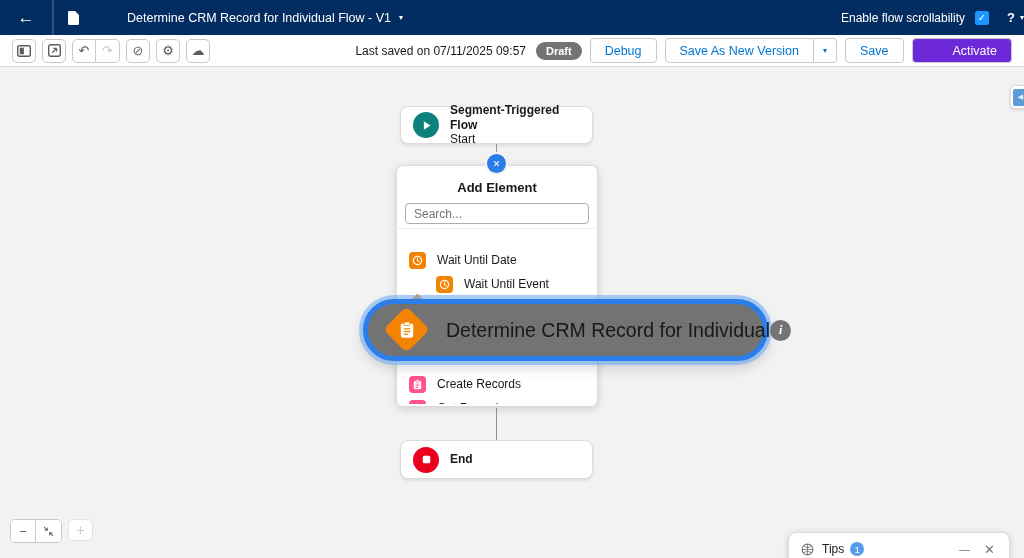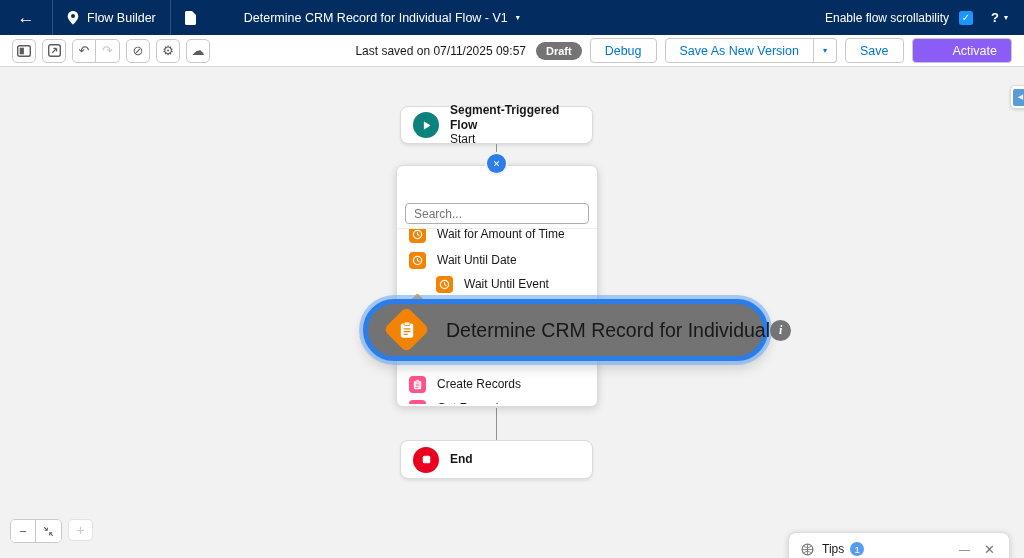--- a/index.html
+++ b/index.html
@@ -10,21 +10,21 @@
   
   .hdr { position:absolute; top:0; left:0; width:100%; height:35px; background:#032D60;
     display:flex; align-items:center; color:#fff; }
   .hdr-back { width:52px; height:100%; display:flex; align-items:center; justify-content:center;
     font-size:17px; cursor:pointer; }
   .hdr-div { width:1px; height:35px; background:rgba(255,255,255,.18); }
   .hdr-sec { display:flex; align-items:center; gap:8px; padding:0 14px; height:100%; }
   .hdr-label { font-size:12.5px; font-weight:400; white-space:nowrap; }
   .hdr-title { font-size:12.5px; white-space:nowrap;padding-left:40px; }
   .caret { font-size:8px; line-height:1; }
-  .hdr-right { margin-left:auto; display:flex; align-items:center; gap:10px; padding-right:16px; }
+  .hdr-right { margin-left:auto; display:flex; align-items:center; gap:10px; }
   .chk-label { font-size:12px; }
   .chk { width:14px; height:14px; background:#1B96FF; border-radius:2.5px; display:flex;
     align-items:center; justify-content:center; font-size:10px; color:#fff; cursor:pointer; }
   .help { display:flex; align-items:center; gap:5px; margin-left:8px; cursor:pointer; }
   .help-q { font-size:13px; font-weight:700; }
 
   
   .tbar { position:absolute; top:35px; left:0; width:100%; height:32px; background:#fff;
     border-bottom:1px solid #D9D9D9; display:flex; align-items:center; padding:0 12px; }
   .tb-left { display:flex; align-items:center; gap:6px; }
@@ -38,21 +38,21 @@
   .tb-right { margin-left:auto; display:flex; align-items:center; gap:8px; }
   .saved-txt { font-size:12px; color:#181818; margin-right:2px; }
   .pill { background:#747474; color:#fff; font-size:11px; font-weight:700; border-radius:10px;
     padding:3px 10px; }
   .btn { height:25px; background:#fff; border:1px solid #C9C9C9; border-radius:4px; color:#0176D3;
     font-size:12.5px; padding:0 14px; display:flex; align-items:center; cursor:pointer;
     font-family:inherit; white-space:nowrap; }
   .split { display:flex; }
   .split .btn.main { border-radius:4px 0 0 4px; }
   .split .btn.caret-seg { border-radius:0 4px 4px 0; border-left:none; padding:0 9px; }
-  .btn.disabled { background:#8b5cf6; border-color:#C9C9C9; color:#FAFAFA; cursor:default;padding-left:40px; }
+  .btn.disabled { background:#6d28d9; border-color:#C9C9C9; color:#FAFAFA; cursor:default;padding-left:40px; }
 
   
   .canvas { position:absolute; top:67px; left:0; width:1024px; height:491px; background:#F3F2F2; }
   .node { position:absolute; background:#fff; border:1px solid #DDDBDA; border-radius:8px;
     box-shadow:0 2px 3px rgba(0,0,0,.08); display:flex; align-items:center; padding:0 12px;
     gap:11px; cursor:pointer; }
   .node-circle { width:26px; height:26px; border-radius:50%; display:flex; align-items:center;
     justify-content:center; flex:none; }
   .node-title { font-size:12px; font-weight:700; color:#181818; line-height:1.2; }
   .node-sub { font-size:12px; color:#181818; line-height:1.2; }
@@ -126,29 +126,20 @@
 </head>
 <body>
 
 <div class="stage">
 
   <div class="hdr">
     <div class="hdr-back">
       <span>←</span>
     </div>
     <div class="hdr-div"></div>
-    <div class="hdr-sec">
-      <span style="display:flex;">
-        <svg width="12" height="14" viewBox="0 0 12 14">
-            <path d="M6 0C2.9 0 .7 2.3.7 5.2.7 9 6 13.6 6 13.6S11.3 9 11.3 5.2C11.3 2.3 9.1 0 6 0z" fill="#fff"></path>
-            <circle cx="6" cy="5.1" r="2" fill="#032D60"></circle>
-          </svg>
-      </span>
-      <span class="hdr-label">Flow Builder</span>
-    </div>
     <div class="hdr-div"></div>
     <div class="hdr-sec">
       <span style="display:flex;">
         <svg width="11" height="14" viewBox="0 0 11 14">
             <path d="M0 1.5C0 .7.7 0 1.5 0H7l4 4v8.5c0 .8-.7 1.5-1.5 1.5h-8A1.5 1.5 0 0 1 0 12.5z" fill="#fff"></path>
           </svg>
       </span>
       <span class="hdr-title">Determine CRM Record for Individual Flow - V1</span>
       <span class="caret">▾</span>
     </div>
@@ -228,31 +219,23 @@
         <div class="node-sub">Start</div>
       </span>
     </div>
 
     <div class="conn" style="left:495.5px; top:77px; height:21px;"></div>
     <div class="xcircle" style="left:487px; top:87px;">
       <span>✕</span>
     </div>
 
     <div class="popup">
+      <div class="popup-title">Add Element</div>
       <input class="popup-search" type="text" placeholder="Search..." style="">
       <div class="ae-list">
-        <div class="ae-item" style="top:-7px;">
-          <span class="ae-ico orange">
-            <svg width="11" height="11" viewBox="0 0 12 12">
-                <circle cx="6" cy="6" r="4.5" fill="none" stroke="#fff" stroke-width="1.4"></circle>
-                <path d="M6 3.7V6l1.7 1.2" stroke="#fff" stroke-width="1.2" fill="none" stroke-linecap="round"></path>
-              </svg>
-          </span>
-          <span class="ae-label">Wait for Amount of Time</span>
-        </div>
         <div class="ae-item" style="top:19px;">
           <span class="ae-ico orange">
             <svg width="11" height="11" viewBox="0 0 12 12">
                 <circle cx="6" cy="6" r="4.5" fill="none" stroke="#fff" stroke-width="1.4"></circle>
                 <path d="M6 3.7V6l1.7 1.2" stroke="#fff" stroke-width="1.2" fill="none" stroke-linecap="round"></path>
               </svg>
           </span>
           <span class="ae-label">Wait Until Date</span>
         </div>
         <div class="ae-item" style="top:43px;margin-left:27px;">

